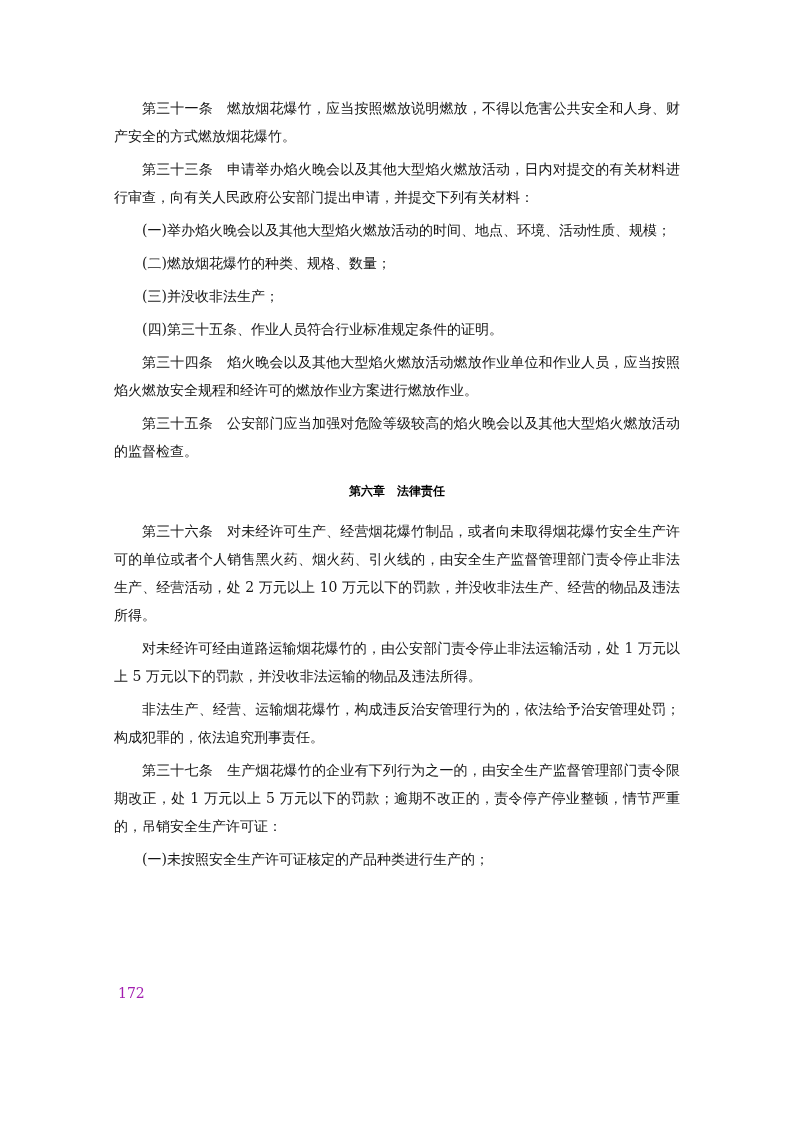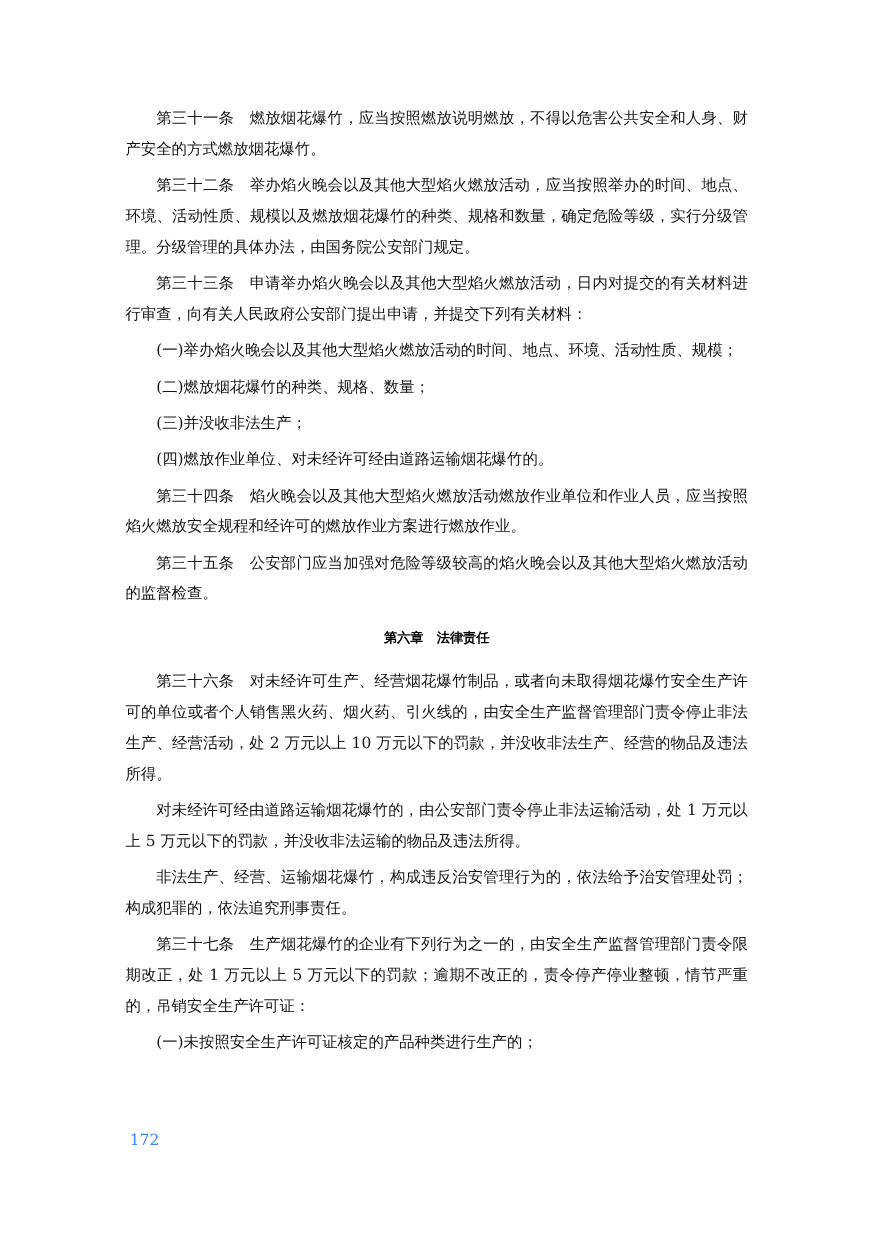--- a/index.html
+++ b/index.html
@@ -35,38 +35,37 @@
     text-indent: 0;
     text-align: center;
     font-weight: bold;
     font-size: 12px;
     font-family: "DejaVu Sans", "Liberation Sans", sans-serif;
     color: #000000;
   }
   .page-number {
     position: absolute;
     left: 118px;
-    top: 1027px;
+    top: 983px;
     font-size: 14px;
     line-height: 20px;
-    color: #3b82f6;
+    color: #a21caf;
   }
 </style>
 </head>
 <body>
 
 <div class="page">
   <div class="content" id="paragraphs">
       <p class="body">第三十一条　燃放烟花爆竹，应当按照燃放说明燃放，不得以危害公共安全和人身、财产安全的方式燃放烟花爆竹。</p>
-      <p class="body">第三十二条　举办焰火晚会以及其他大型焰火燃放活动，应当按照举办的时间、地点、环境、活动性质、规模以及燃放烟花爆竹的种类、规格和数量，确定危险等级，实行分级管理。分级管理的具体办法，由国务院公安部门规定。</p>
       <p class="body">第三十三条　申请举办焰火晚会以及其他大型焰火燃放活动，日内对提交的有关材料进行审查，向有关人民政府公安部门提出申请，并提交下列有关材料：</p>
       <p class="body">(一)举办焰火晚会以及其他大型焰火燃放活动的时间、地点、环境、活动性质、规模；</p>
       <p class="body">(二)燃放烟花爆竹的种类、规格、数量；</p>
       <p class="body">(三)并没收非法生产；</p>
-      <p class="body">(四)燃放作业单位、对未经许可经由道路运输烟花爆竹的。</p>
+      <p class="body">(四)第三十五条、作业人员符合行业标准规定条件的证明。</p>
       <p class="body">第三十四条　焰火晚会以及其他大型焰火燃放活动燃放作业单位和作业人员，应当按照焰火燃放安全规程和经许可的燃放作业方案进行燃放作业。</p>
       <p class="body">第三十五条　公安部门应当加强对危险等级较高的焰火晚会以及其他大型焰火燃放活动的监督检查。</p>
       <p class="heading">第六章　法律责任</p>
       <p class="body">第三十六条　对未经许可生产、经营烟花爆竹制品，或者向未取得烟花爆竹安全生产许可的单位或者个人销售黑火药、烟火药、引火线的，由安全生产监督管理部门责令停止非法生产、经营活动，处 2 万元以上 10 万元以下的罚款，并没收非法生产、经营的物品及违法所得。</p>
       <p class="body">对未经许可经由道路运输烟花爆竹的，由公安部门责令停止非法运输活动，处 1 万元以上 5 万元以下的罚款，并没收非法运输的物品及违法所得。</p>
       <p class="body">非法生产、经营、运输烟花爆竹，构成违反治安管理行为的，依法给予治安管理处罚；构成犯罪的，依法追究刑事责任。</p>
       <p class="body">第三十七条　生产烟花爆竹的企业有下列行为之一的，由安全生产监督管理部门责令限期改正，处 1 万元以上 5 万元以下的罚款；逾期不改正的，责令停产停业整顿，情节严重的，吊销安全生产许可证：</p>
       <p class="body">(一)未按照安全生产许可证核定的产品种类进行生产的；</p>
     </div>
   <div class="page-number">172</div>

